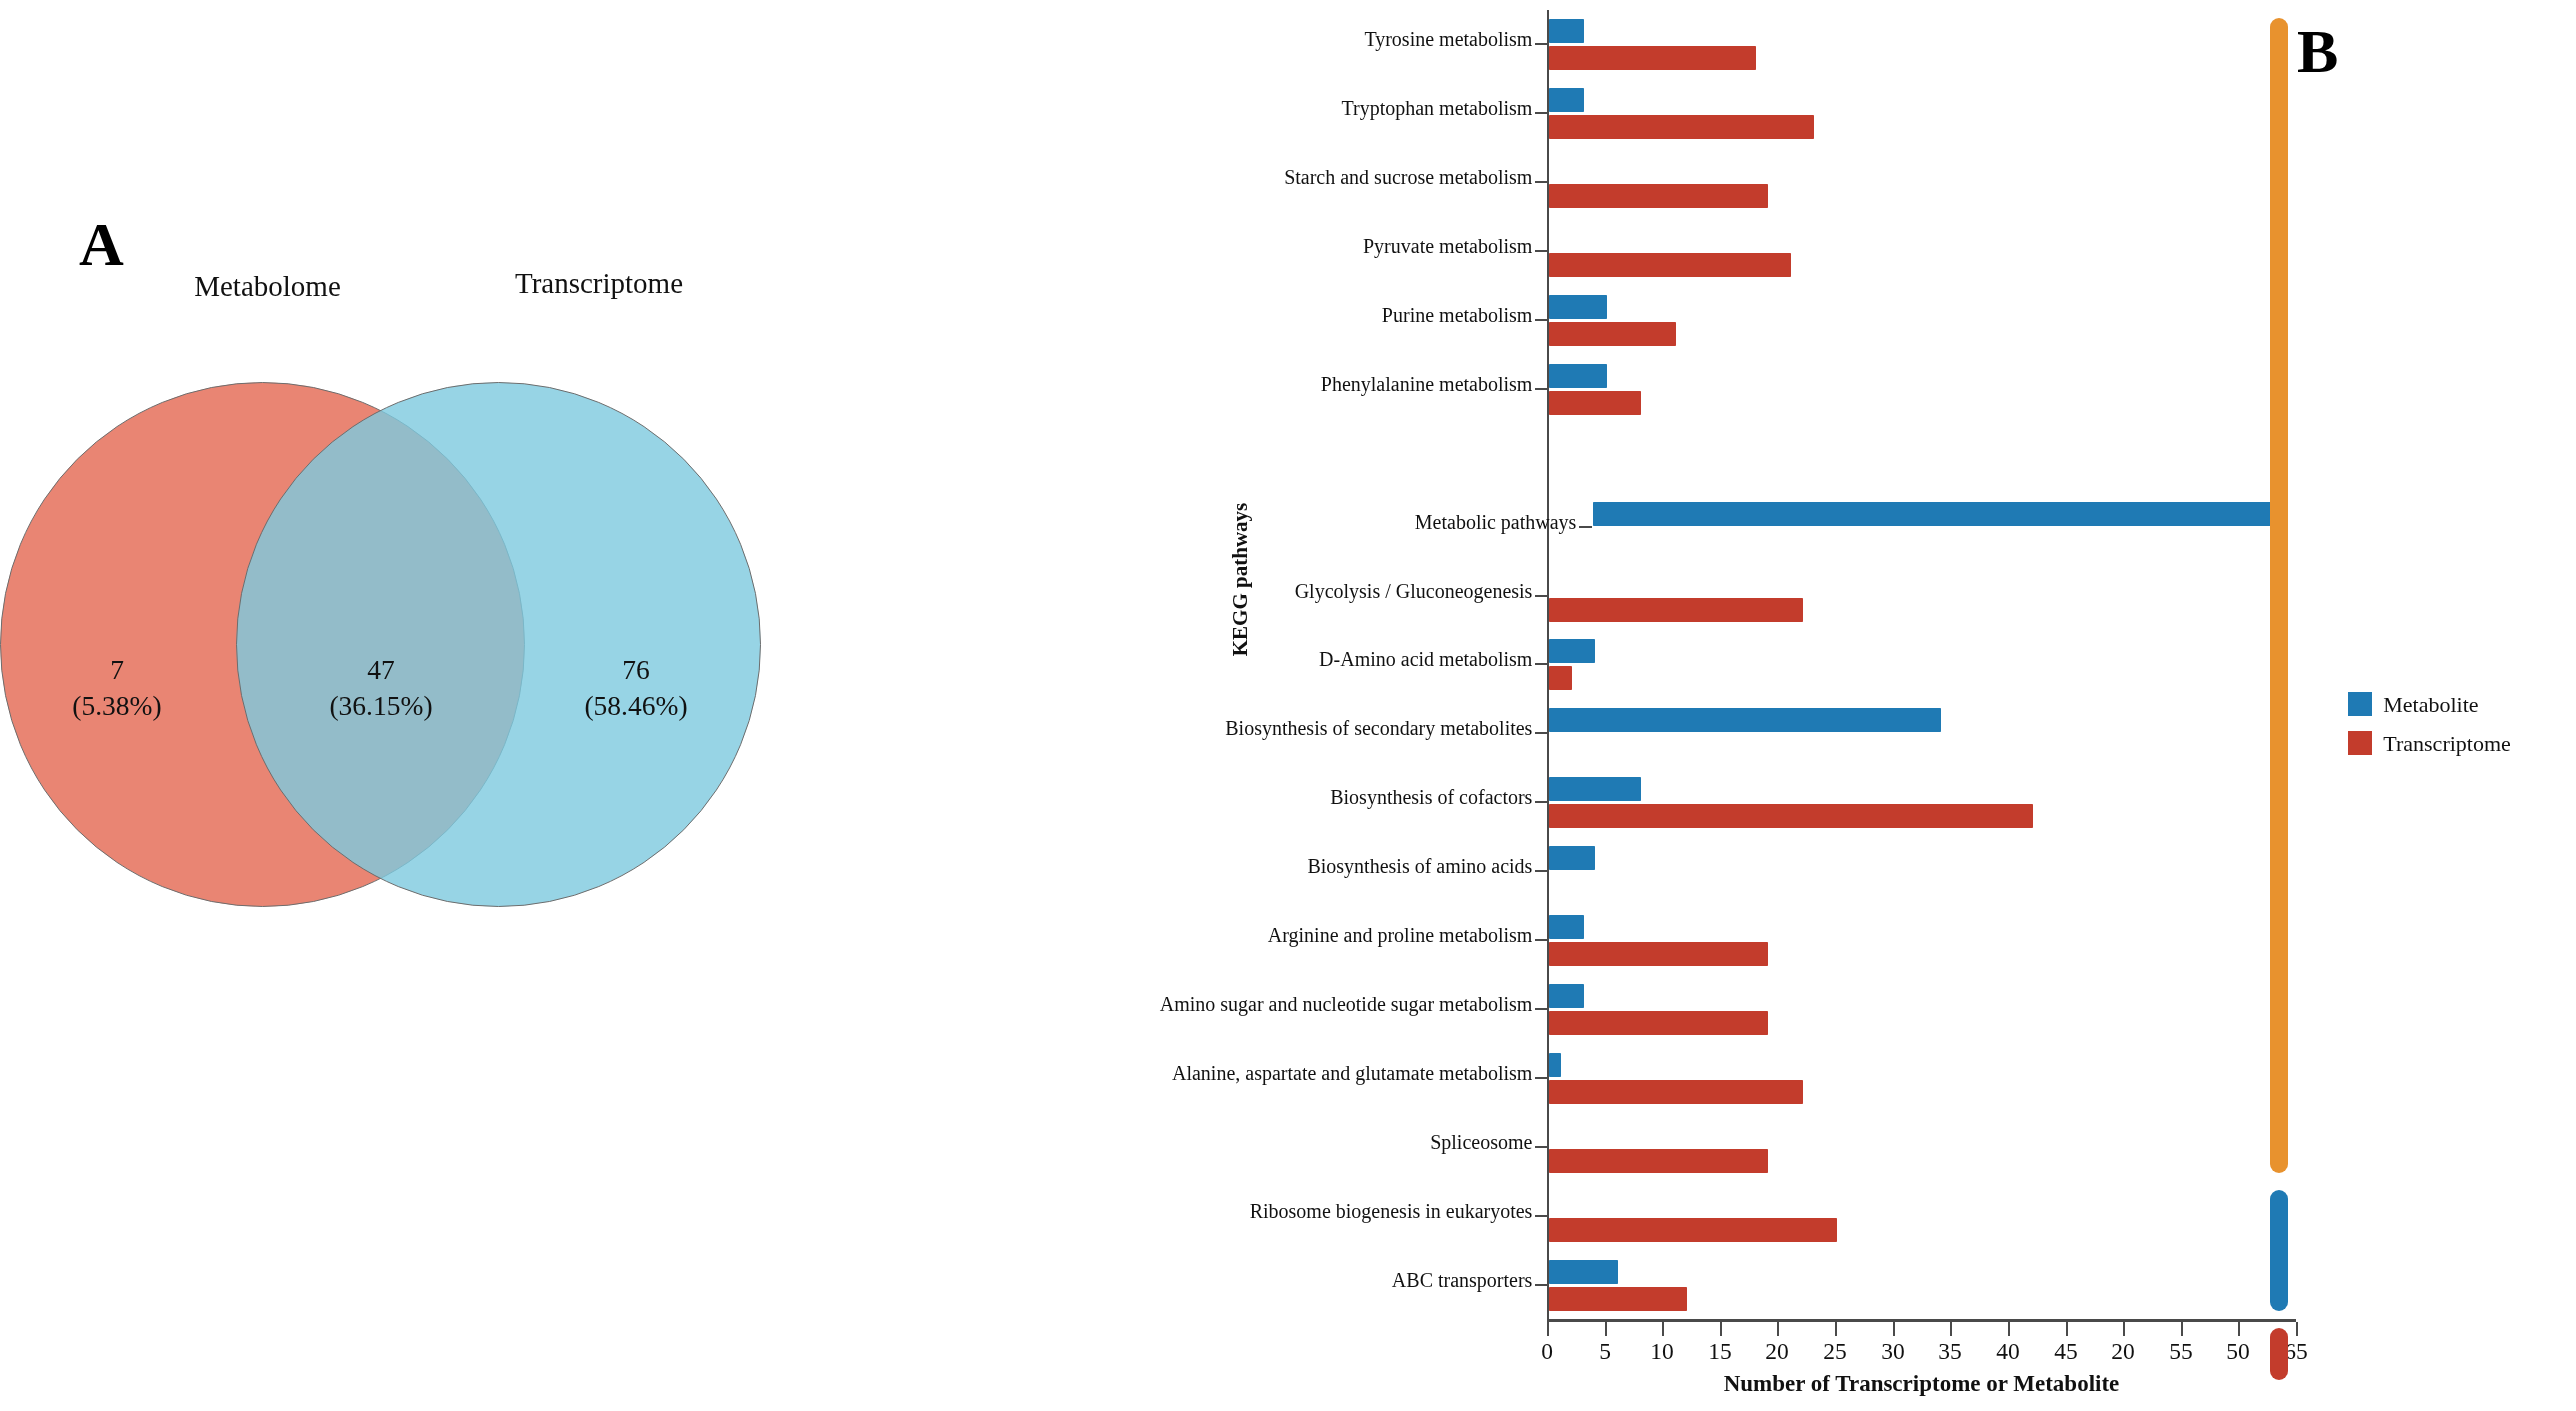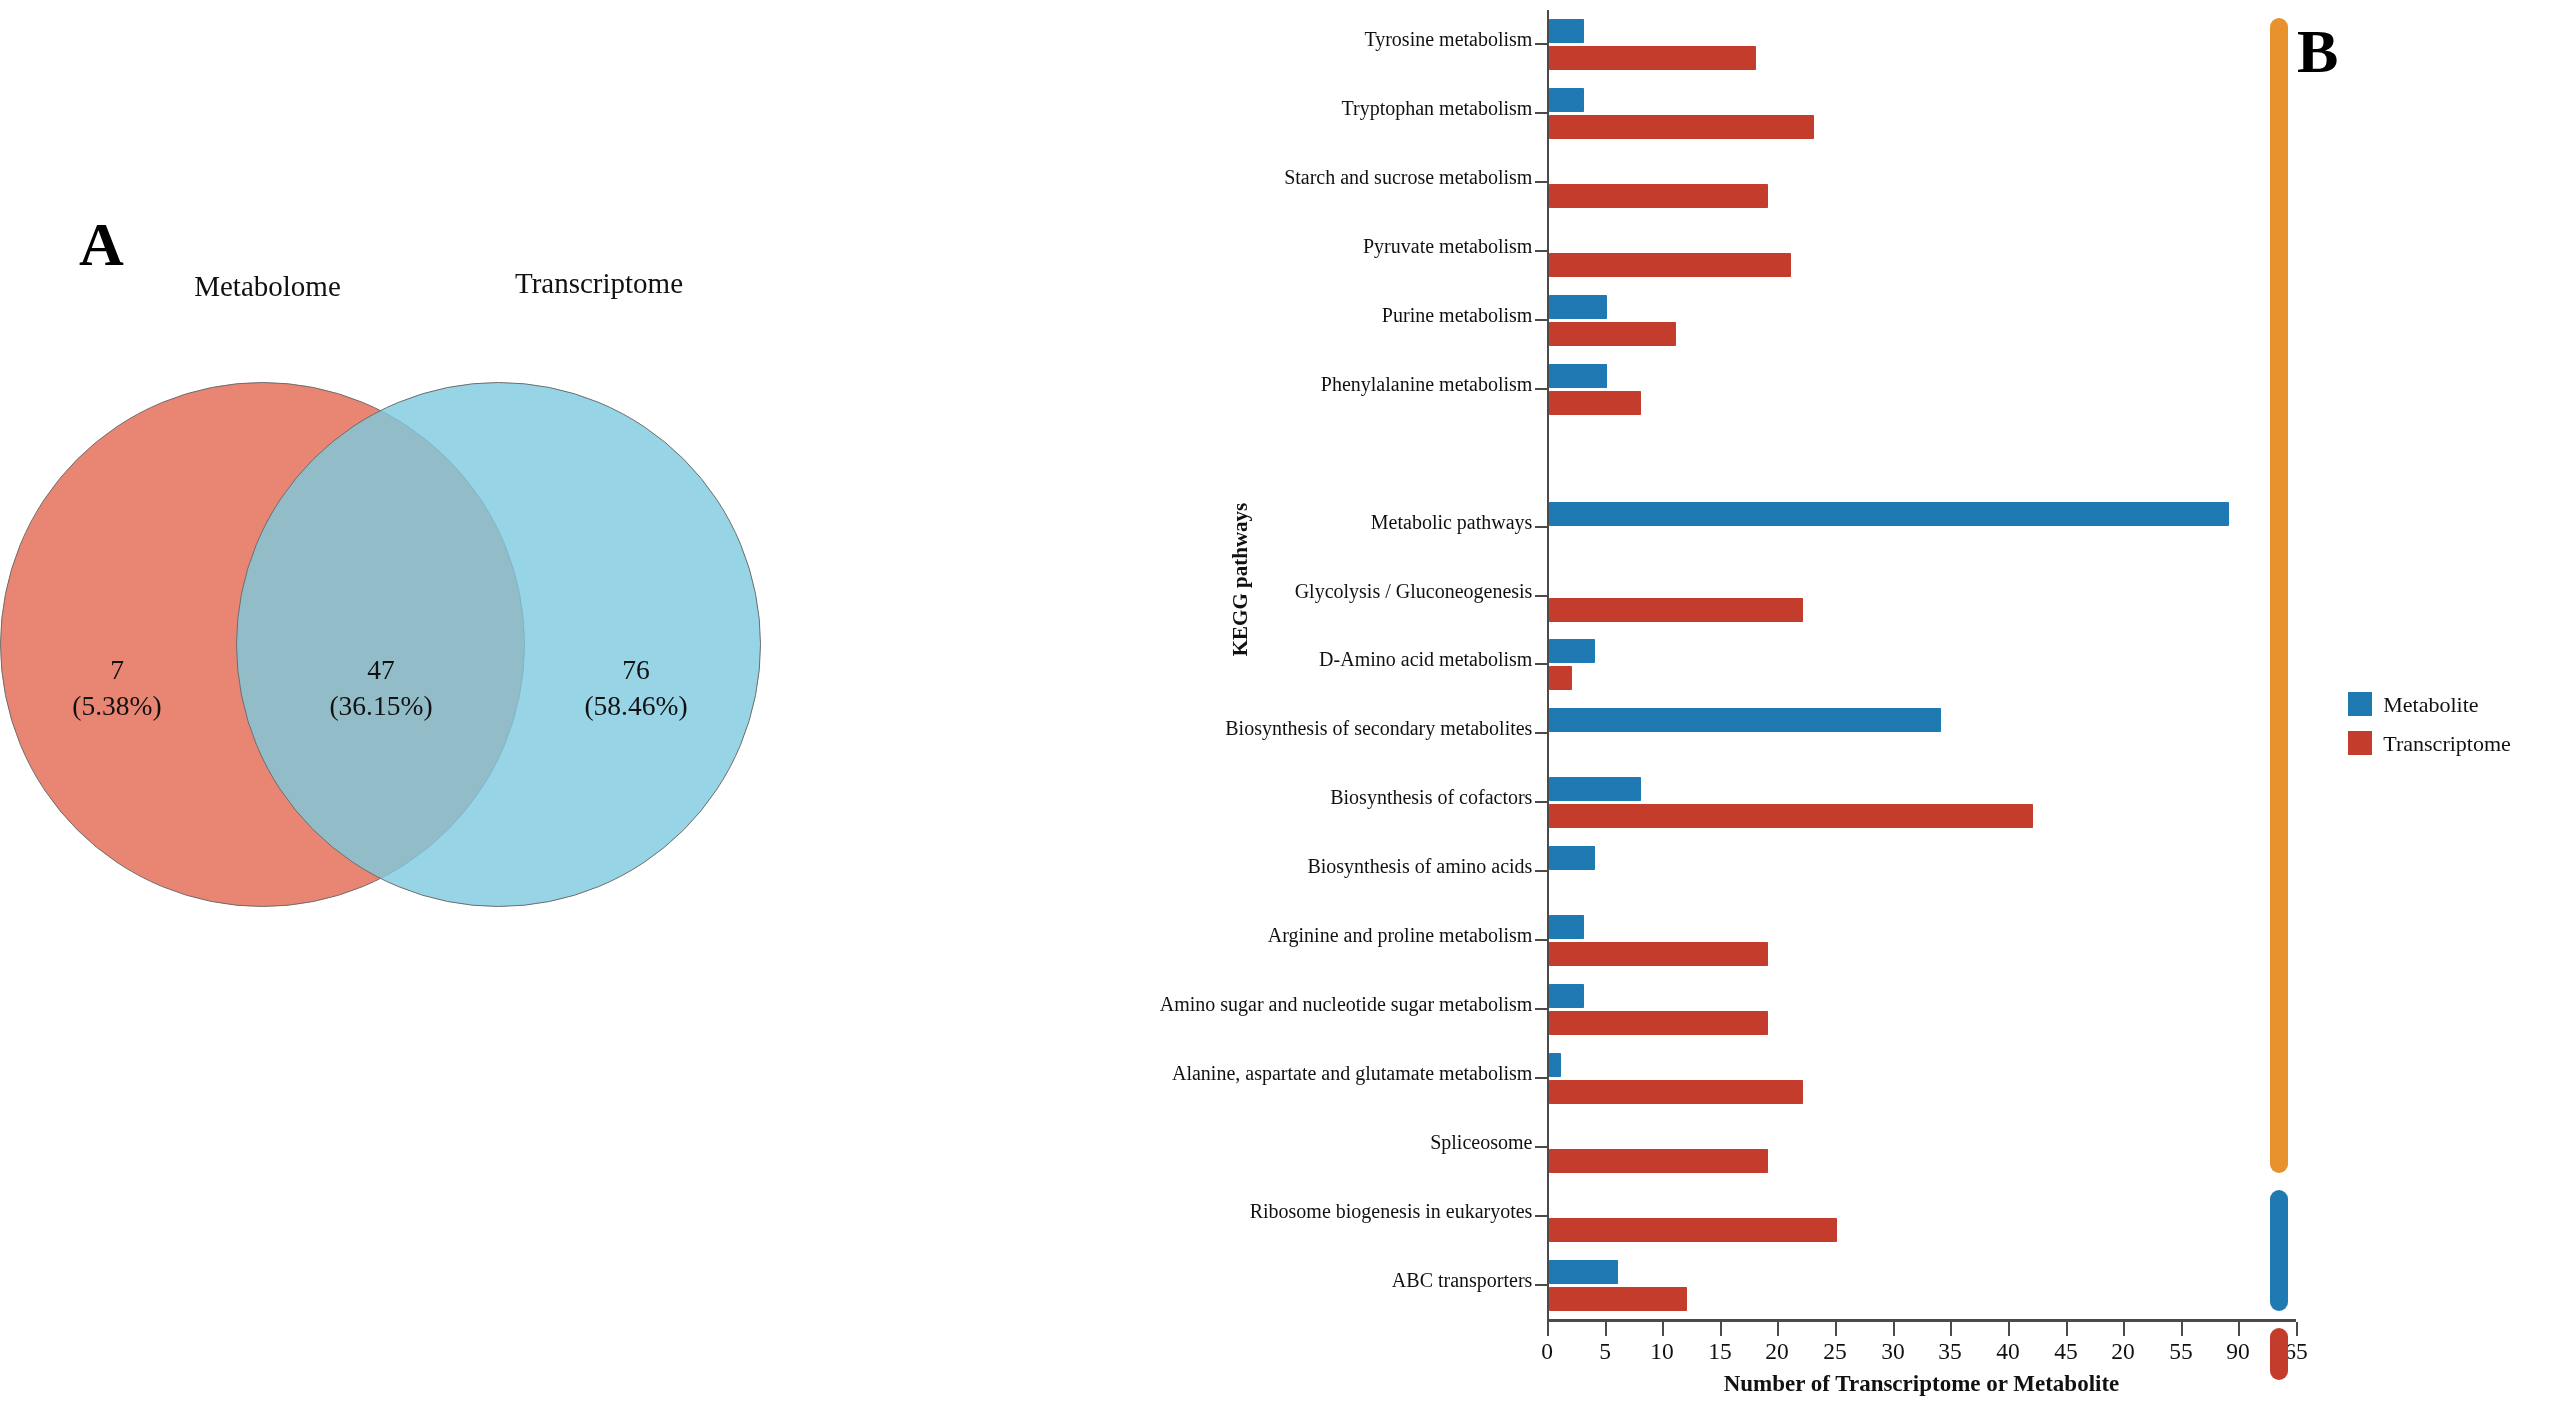--- a/index.html
+++ b/index.html
@@ -209,21 +209,21 @@
         <div class="row-label">Purine metabolism</div>
         <div class="bar bar-metabolite" style="width: 58px; background: rgb(31, 122, 180);"></div>
         <div class="bar bar-transcriptome" style="width: 127px; background: rgb(195, 60, 44);"></div>
       </div>
       <div class="row" style="top: 345px; height: 69px;">
         <div class="row-tick"></div>
         <div class="row-label">Phenylalanine metabolism</div>
         <div class="bar bar-metabolite" style="width: 58px; background: rgb(31, 122, 180);"></div>
         <div class="bar bar-transcriptome" style="width: 92px; background: rgb(195, 60, 44);"></div>
       </div>
-      <div class="row" style="top: 483px; height: 69px;">
+      <div class="row" style="top: 483px; height: 69px; margin-left: 44px;">
         <div class="row-tick"></div>
         <div class="row-label">Metabolic pathways</div>
         <div class="bar bar-metabolite" style="width: 680px; background: rgb(31, 122, 180);"></div>
       </div>
       <div class="row" style="top: 552px; height: 69px;">
         <div class="row-tick"></div>
         <div class="row-label">Glycolysis / Gluconeogenesis</div>
         <div class="bar bar-transcriptome" style="width: 254px; background: rgb(195, 60, 44);"></div>
       </div>
       <div class="row" style="top: 620px; height: 69px;">
@@ -303,21 +303,21 @@
       <div class="x-tick-label" style="left: 403px;">35</div>
       <div class="x-tick" style="left: 461px;"></div>
       <div class="x-tick-label" style="left: 461px;">40</div>
       <div class="x-tick" style="left: 519px;"></div>
       <div class="x-tick-label" style="left: 519px;">45</div>
       <div class="x-tick" style="left: 576px;"></div>
       <div class="x-tick-label" style="left: 576px;">20</div>
       <div class="x-tick" style="left: 634px;"></div>
       <div class="x-tick-label" style="left: 634px;">55</div>
       <div class="x-tick" style="left: 691px;"></div>
-      <div class="x-tick-label" style="left: 691px;">90</div>
+      <div class="x-tick-label" style="left: 691px;">50</div>
       <div class="x-tick" style="left: 749px;"></div>
       <div class="x-tick-label" style="left: 749px;">65</div>
     </div>
   <div id="x-axis-title">Number of Transcriptome or Metabolite</div>
 
   <div id="category-bars">
       <div class="cat-bar" style="top: 8.3px; height: 1155px; background: rgb(232, 146, 46);"></div>
       <div class="cat-bar" style="top: 1180px; height: 121px; background: rgb(31, 122, 180);"></div>
       <div class="cat-bar" style="top: 1318px; height: 52px; background: rgb(195, 60, 44);"></div>
     </div>

